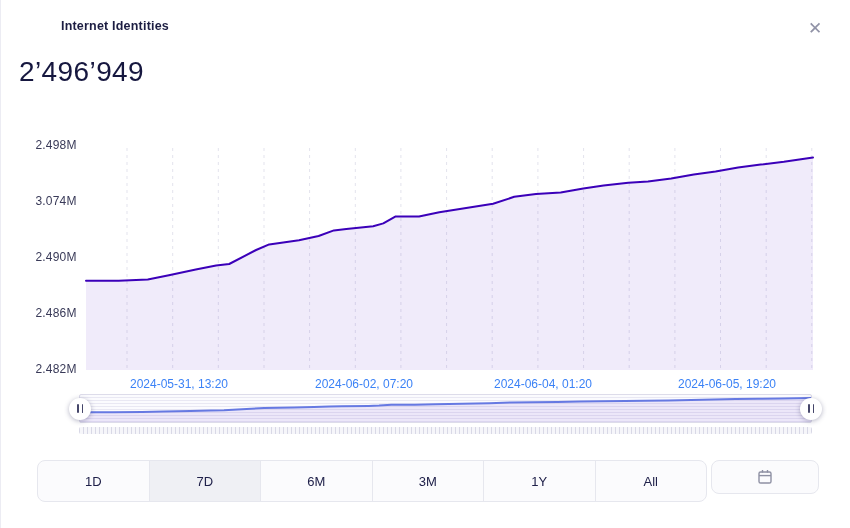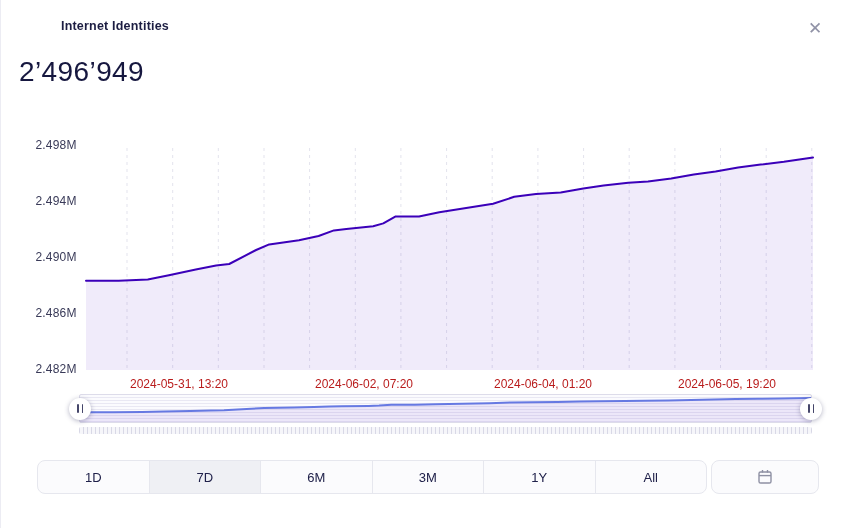--- a/index.html
+++ b/index.html
@@ -20,21 +20,21 @@
     position:absolute;left:18px;top:56px;font-size:28px;font-weight:500;
     letter-spacing:.4px;color:#16173f;
   }
   .plot{position:absolute;left:85px;top:140px;width:727px;height:230px;}
   .plot svg{display:block;overflow:visible;}
   .y-label{
     position:absolute;left:30px;width:50px;text-align:center;font-size:12px;
     color:#393a58;letter-spacing:.2px;
   }
   .x-label{
-    position:absolute;top:377px;width:150px;text-align:center;font-size:12px;color:#b91c1c;
+    position:absolute;top:377px;width:150px;text-align:center;font-size:12px;color:#3b82f6;
   }
   .brush{
     position:absolute;left:78px;top:394px;width:733px;height:29px;
     border:1px solid #dddcea;border-radius:2px;box-sizing:border-box;
     background:repeating-linear-gradient(to bottom,#fbfbfe 0 2px,#e9e8f3 2px 3px);
     cursor:grab;
   }
   .brush svg{position:absolute;left:0;top:0;}
   .brush-handle{
     position:absolute;top:50%;transform:translateY(-50%);width:22px;height:22px;border-radius:50%;
@@ -42,21 +42,21 @@
     display:flex;align-items:center;justify-content:center;gap:3px;cursor:ew-resize;z-index:3;
   }
   .brush-handle.left{left:-11px;}
   .brush-handle.right{right:-11px;}
   .brush-handle .bar{width:1.5px;height:9px;background:#45466a;border-radius:1px;}
   .ruler{
     position:absolute;left:78px;top:427px;width:733px;height:7px;border-radius:2px;
     background:repeating-linear-gradient(90deg,#d8d8e6 0 1px,#f6f6fa 1px 4px);
   }
   .range-group{
-    position:absolute;left:36px;top:460px;width:670px;height:34px;display:flex;
+    position:absolute;left:36px;top:460px;width:670px;height:42px;display:flex;
     border:1px solid #e6e7ee;border-radius:8px;overflow:hidden;background:#fbfbfd;box-sizing:border-box;
   }
   .range-btn{
     flex:1;border:none;background:transparent;border-right:1px solid #e6e7ee;
     font-family:inherit;font-size:13px;font-weight:500;color:#20214a;cursor:pointer;padding:0;
   }
   .range-btn:last-child{border-right:none;}
   .range-btn.selected{background:#eff0f4;}
   .calendar-btn{
     position:absolute;left:710px;top:460px;width:108px;height:34px;
@@ -69,21 +69,21 @@
 
 <div class="card">
 
   <div class="title">Internet Identities</div>
 
   <button class="close-btn">✕</button>
 
   <div class="metric">2’496’949</div>
 
   <div class="y-label" style="top:138px">2.498M</div>
-  <div class="y-label" style="top:194px">2.494M</div>
+  <div class="y-label" style="top:194px">3.074M</div>
   <div class="y-label" style="top:250px">2.490M</div>
   <div class="y-label" style="top:306px">2.486M</div>
   <div class="y-label" style="top:362px">2.482M</div>
 
   <div class="plot">
     <svg id="main-svg" width="727" height="230" viewBox="0 0 727 230">
         <g>
           <line x1="41.0" y1="8" x2="41.0" y2="230" stroke="#e3e3ed" stroke-width="1" stroke-dasharray="3 4"></line>
           <line x1="86.7" y1="8" x2="86.7" y2="230" stroke="#e3e3ed" stroke-width="1" stroke-dasharray="3 4"></line>
           <line x1="132.3" y1="8" x2="132.3" y2="230" stroke="#e3e3ed" stroke-width="1" stroke-dasharray="3 4"></line>

